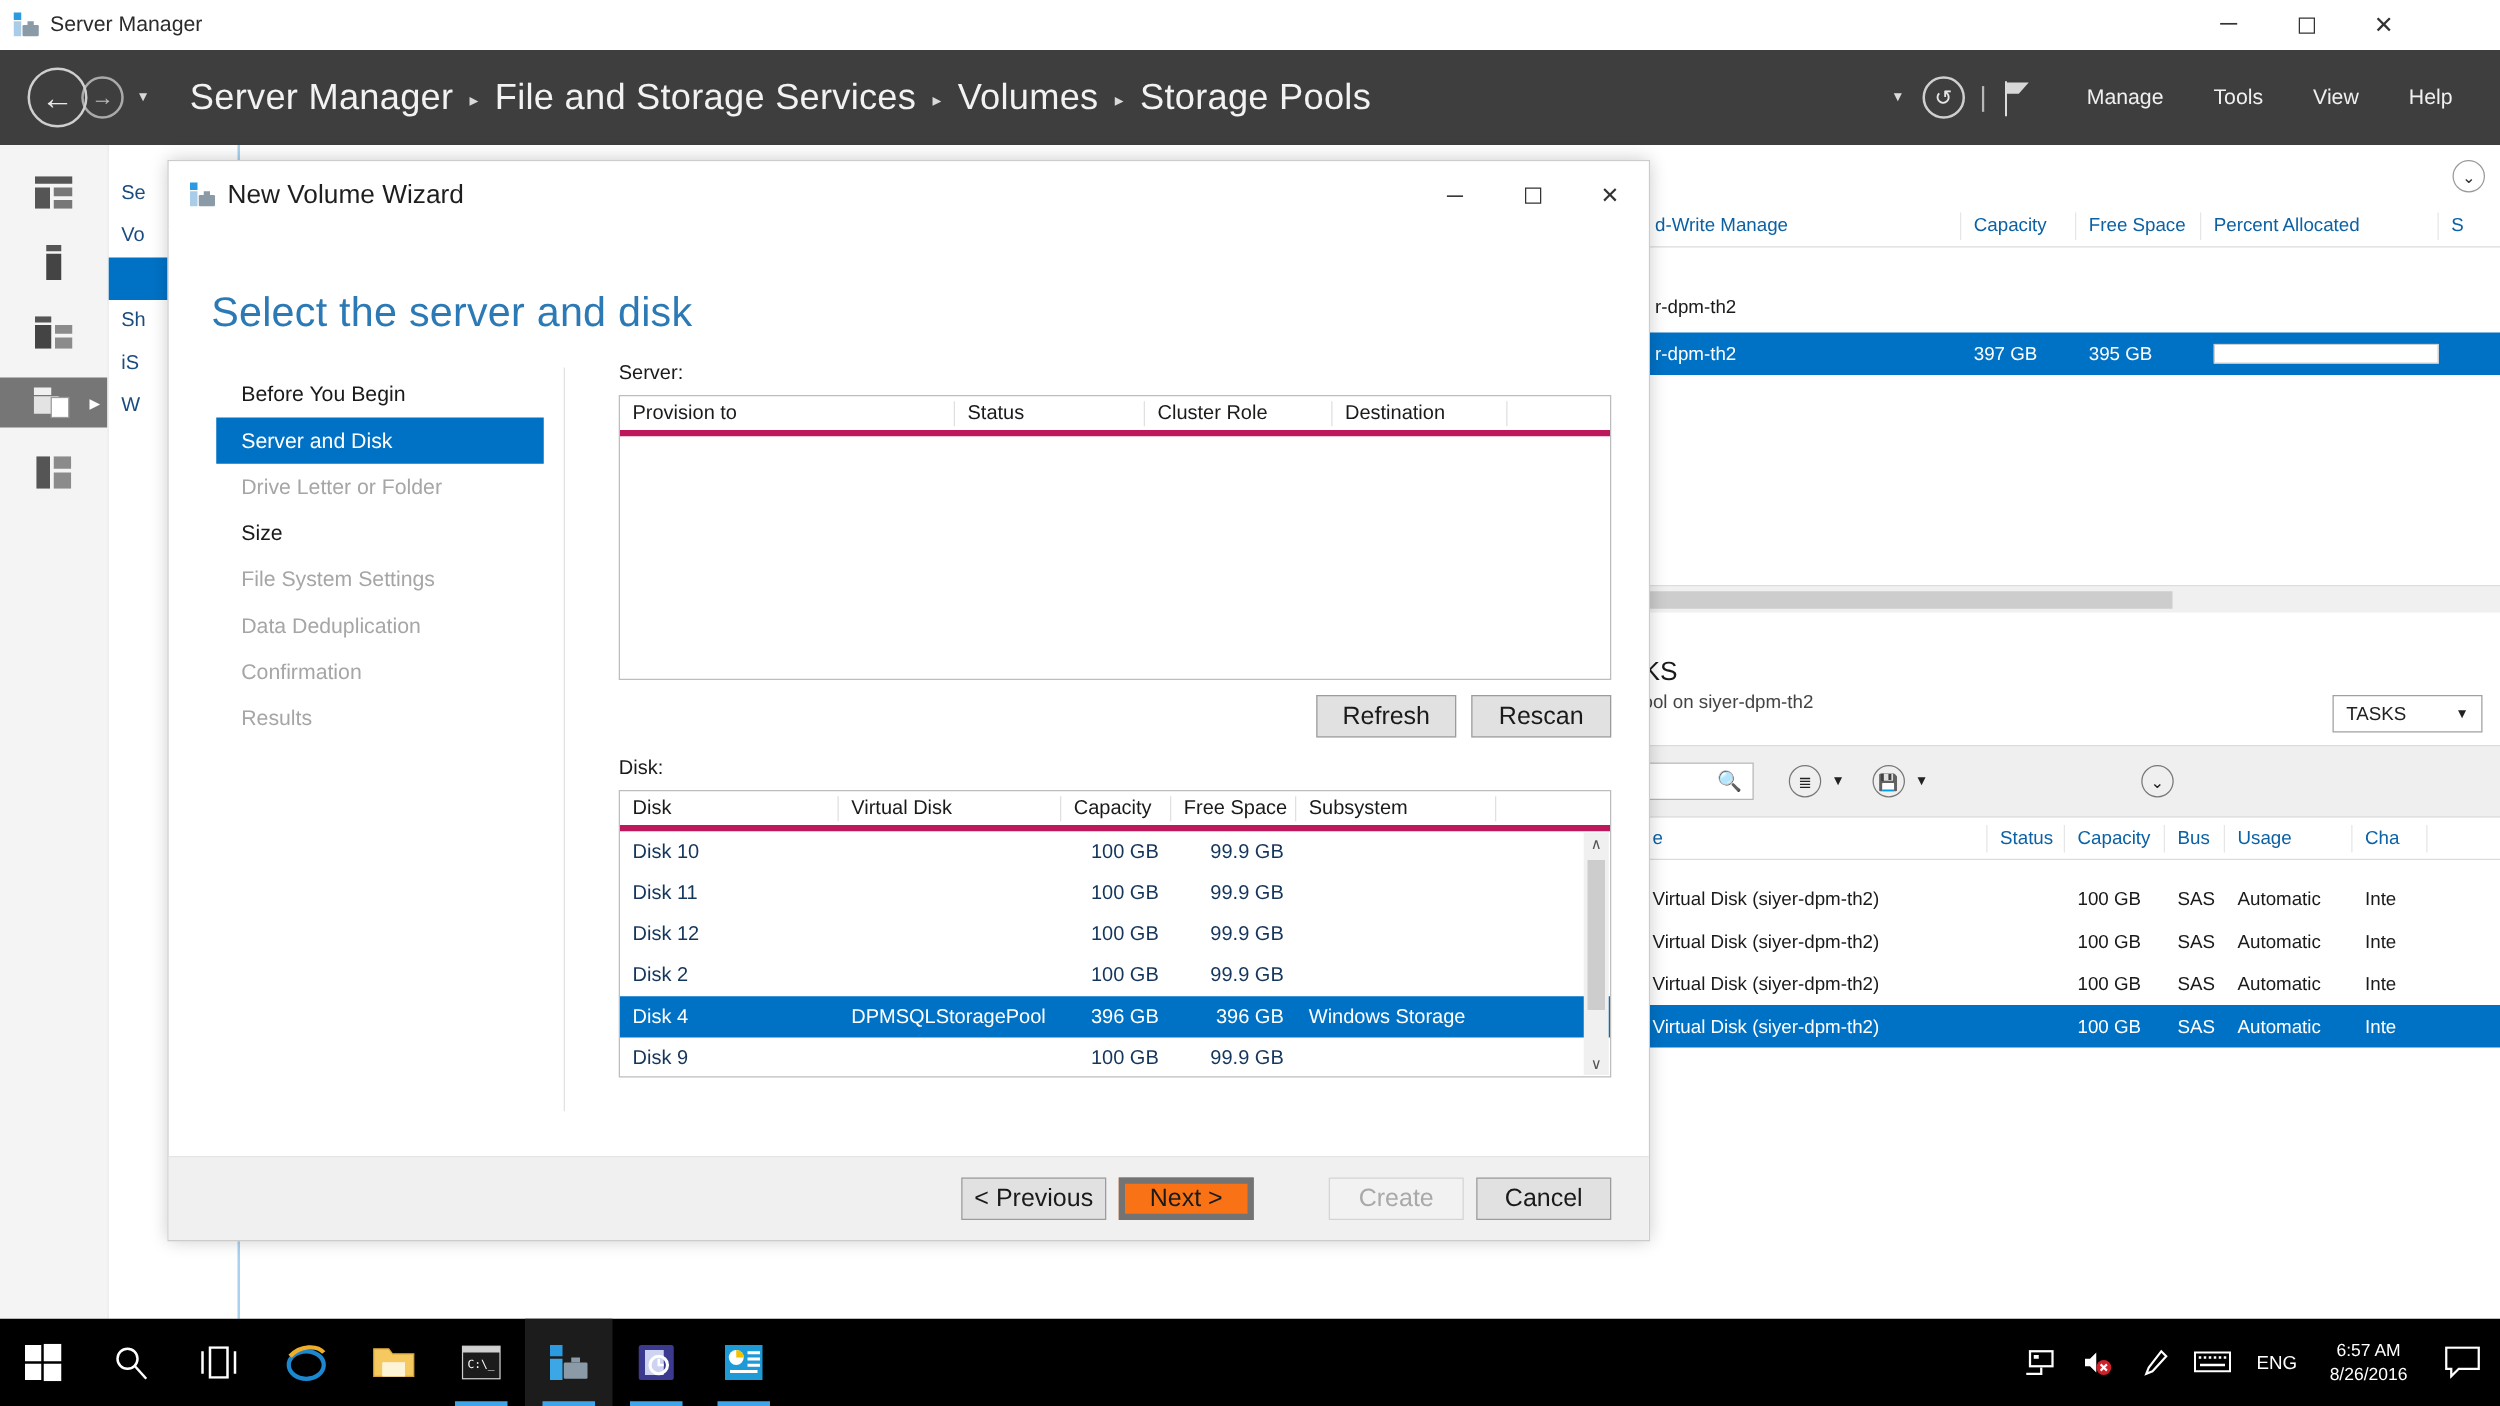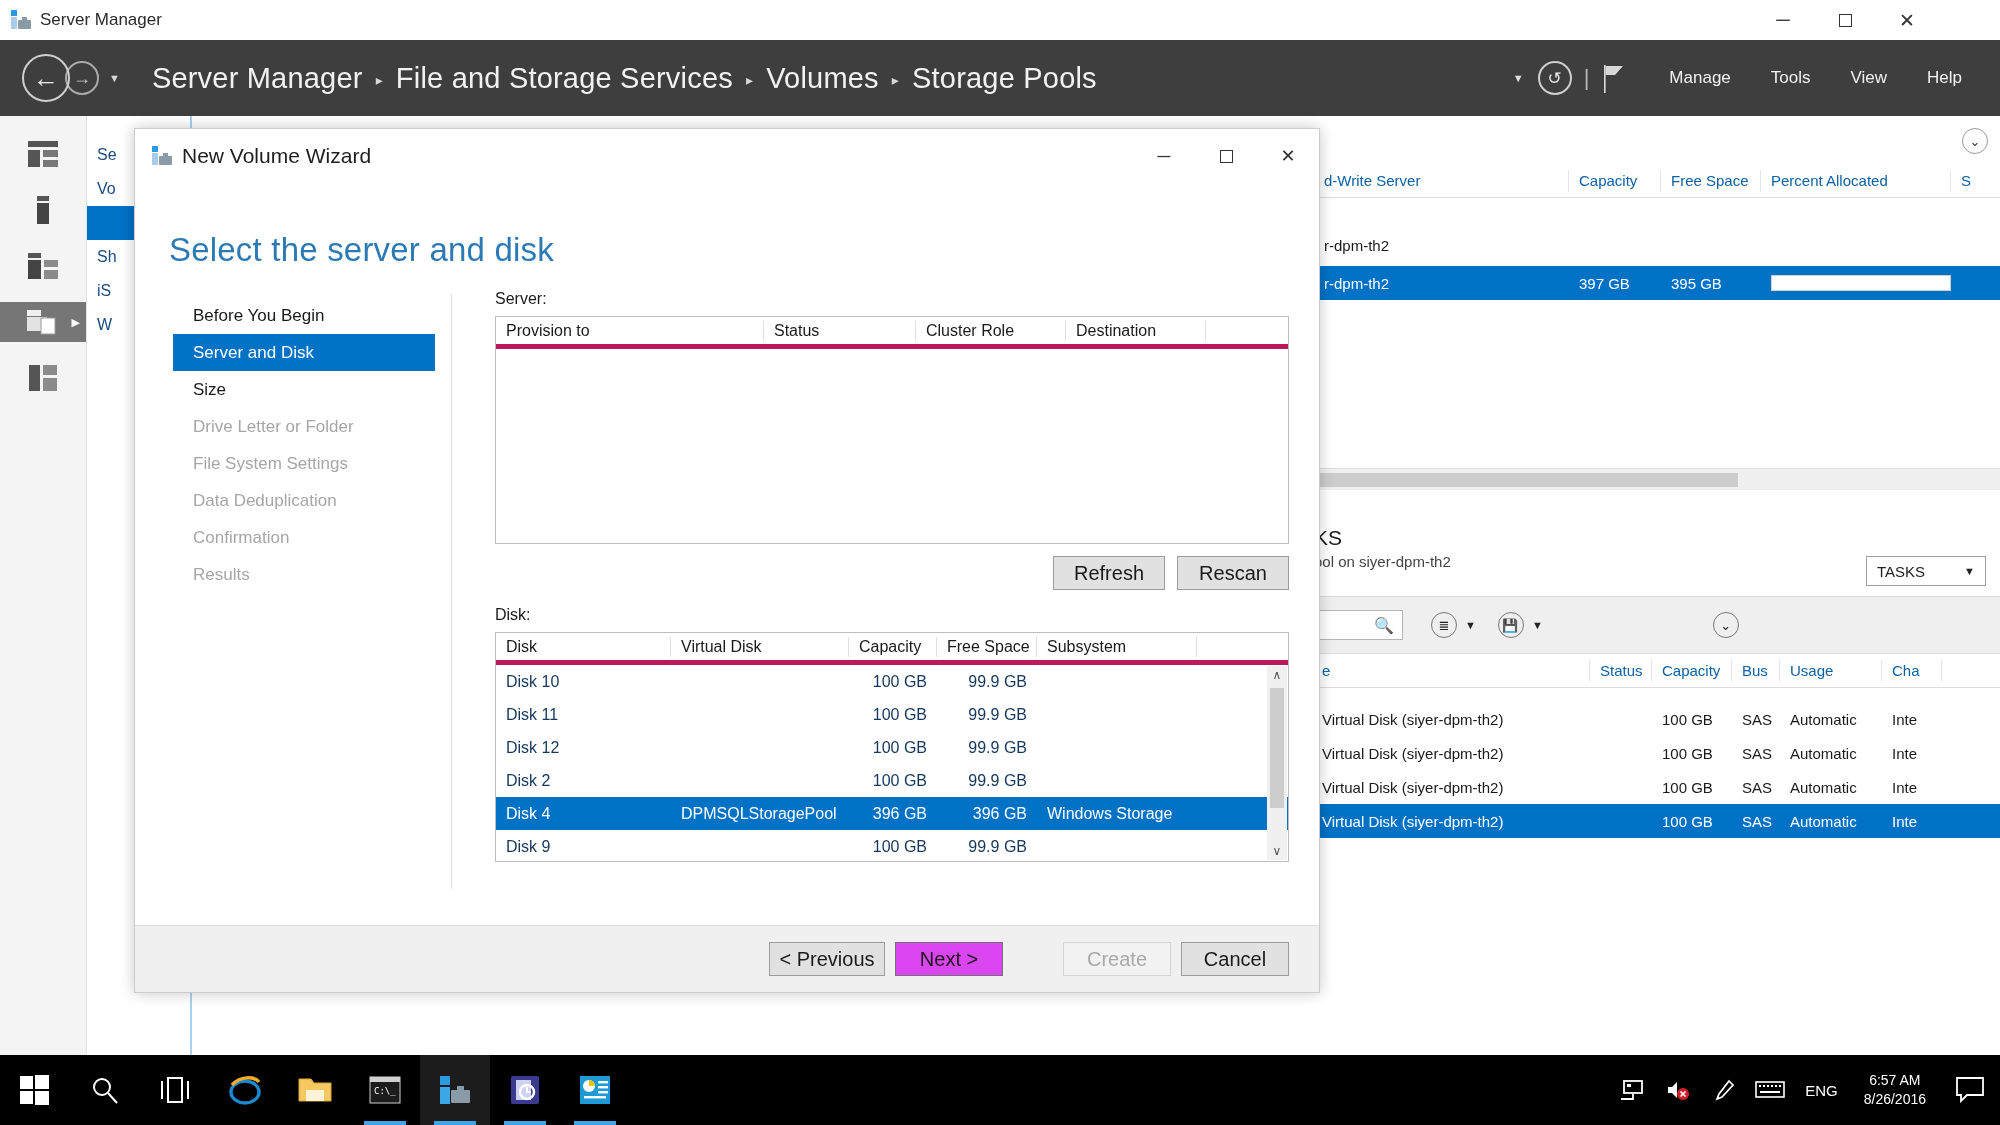--- a/index.html
+++ b/index.html
@@ -127,21 +127,21 @@
   .th{ padding:0 10px; border-right:1px solid #e0e0e0; height:20px; line-height:20px;
     white-space:nowrap; overflow:hidden; }
   .tr{ display:flex; height:33px; align-items:center; font-size:16px; color:#15365c; }
   .tr.srv{ background:#eeeeee; color:#1a1a1a; }
   .tr.sel{ background:#0072c6; color:#fff; }
   .td{ padding:0 10px; white-space:nowrap; overflow:hidden; }
   .td.r{ text-align:right; }
 
   .btn{ height:34px; border:1px solid #9c9c9c; background:#e1e1e1; font-size:20px;
     color:#1a1a1a; display:flex; align-items:center; justify-content:center; }
-  .btn.primary{ background:#d946ef; border:1px solid #737373; }
+  .btn.primary{ background:#f97316; border:5px solid #737373; }
   .btn.disabled{ background:#f2f2f2; border:1px solid #d4d4d4; color:#a9a9a9; }
 
   .vscroll{ position:absolute; right:1px; top:33px; bottom:1px; width:20px; background:#f0f0f0;
     display:flex; flex-direction:column; align-items:center; justify-content:space-between; }
   .vs-arrow{ font-size:12px; color:#555; height:18px; display:flex; align-items:center; }
   .vs-thumb{ position:absolute; top:22px; width:14px; height:120px; background:#cdcdcd; }
 
   .footer-sep{ position:absolute; left:0; right:0; bottom:66px; height:1px; background:#dcdcdc; }
   .dlg-footer{ position:absolute; left:0; right:0; bottom:0; height:66px; background:#f0f0f0;
     display:flex; align-items:center; justify-content:flex-end; padding-right:30px; gap:0; }
@@ -252,21 +252,21 @@
       <div class="nav-line">iS</div>
       <div class="nav-line">W</div>
     </div>
 
     <div class="sm-content">
 
       <div class="panel" style="top:0; height:390px;">
         <div class="panel-bar">⌄</div>
 
         <div class="grid-head" style="margin-top:48px; margin-left:1120px; width:900px;">
-          <div class="gh" style="width:255px">d-Write Server</div>
+          <div class="gh" style="width:255px">d-Write Manage</div>
           <div class="gh" style="width:92px">Capacity</div>
           <div class="gh" style="width:100px">Free Space</div>
           <div class="gh" style="width:190px">Percent Allocated</div>
           <div class="gh" style="width:70px">S</div>
         </div>
 
         <div class="grow" style="margin-top:30px; margin-left:1120px; width:900px;">
           <div class="gc" style="width:255px">r-dpm-th2</div>
           <div class="gc" style="width:92px"></div>
           <div class="gc" style="width:100px"></div>
@@ -375,22 +375,22 @@
       <div class="dlg-ctrl">✕</div>
     </div>
 
     <div class="dlg-body">
 
       <div class="dlg-head-txt">Select the server and disk</div>
 
       <div class="steps">
         <div class="step">Before You Begin</div>
         <div class="step sel">Server and Disk</div>
+        <div class="step dim">Drive Letter or Folder</div>
         <div class="step">Size</div>
-        <div class="step dim">Drive Letter or Folder</div>
         <div class="step dim">File System Settings</div>
         <div class="step dim">Data Deduplication</div>
         <div class="step dim">Confirmation</div>
         <div class="step dim">Results</div>
       </div>
 
       <div class="vdiv"></div>
 
       <div class="right-pane">
 

